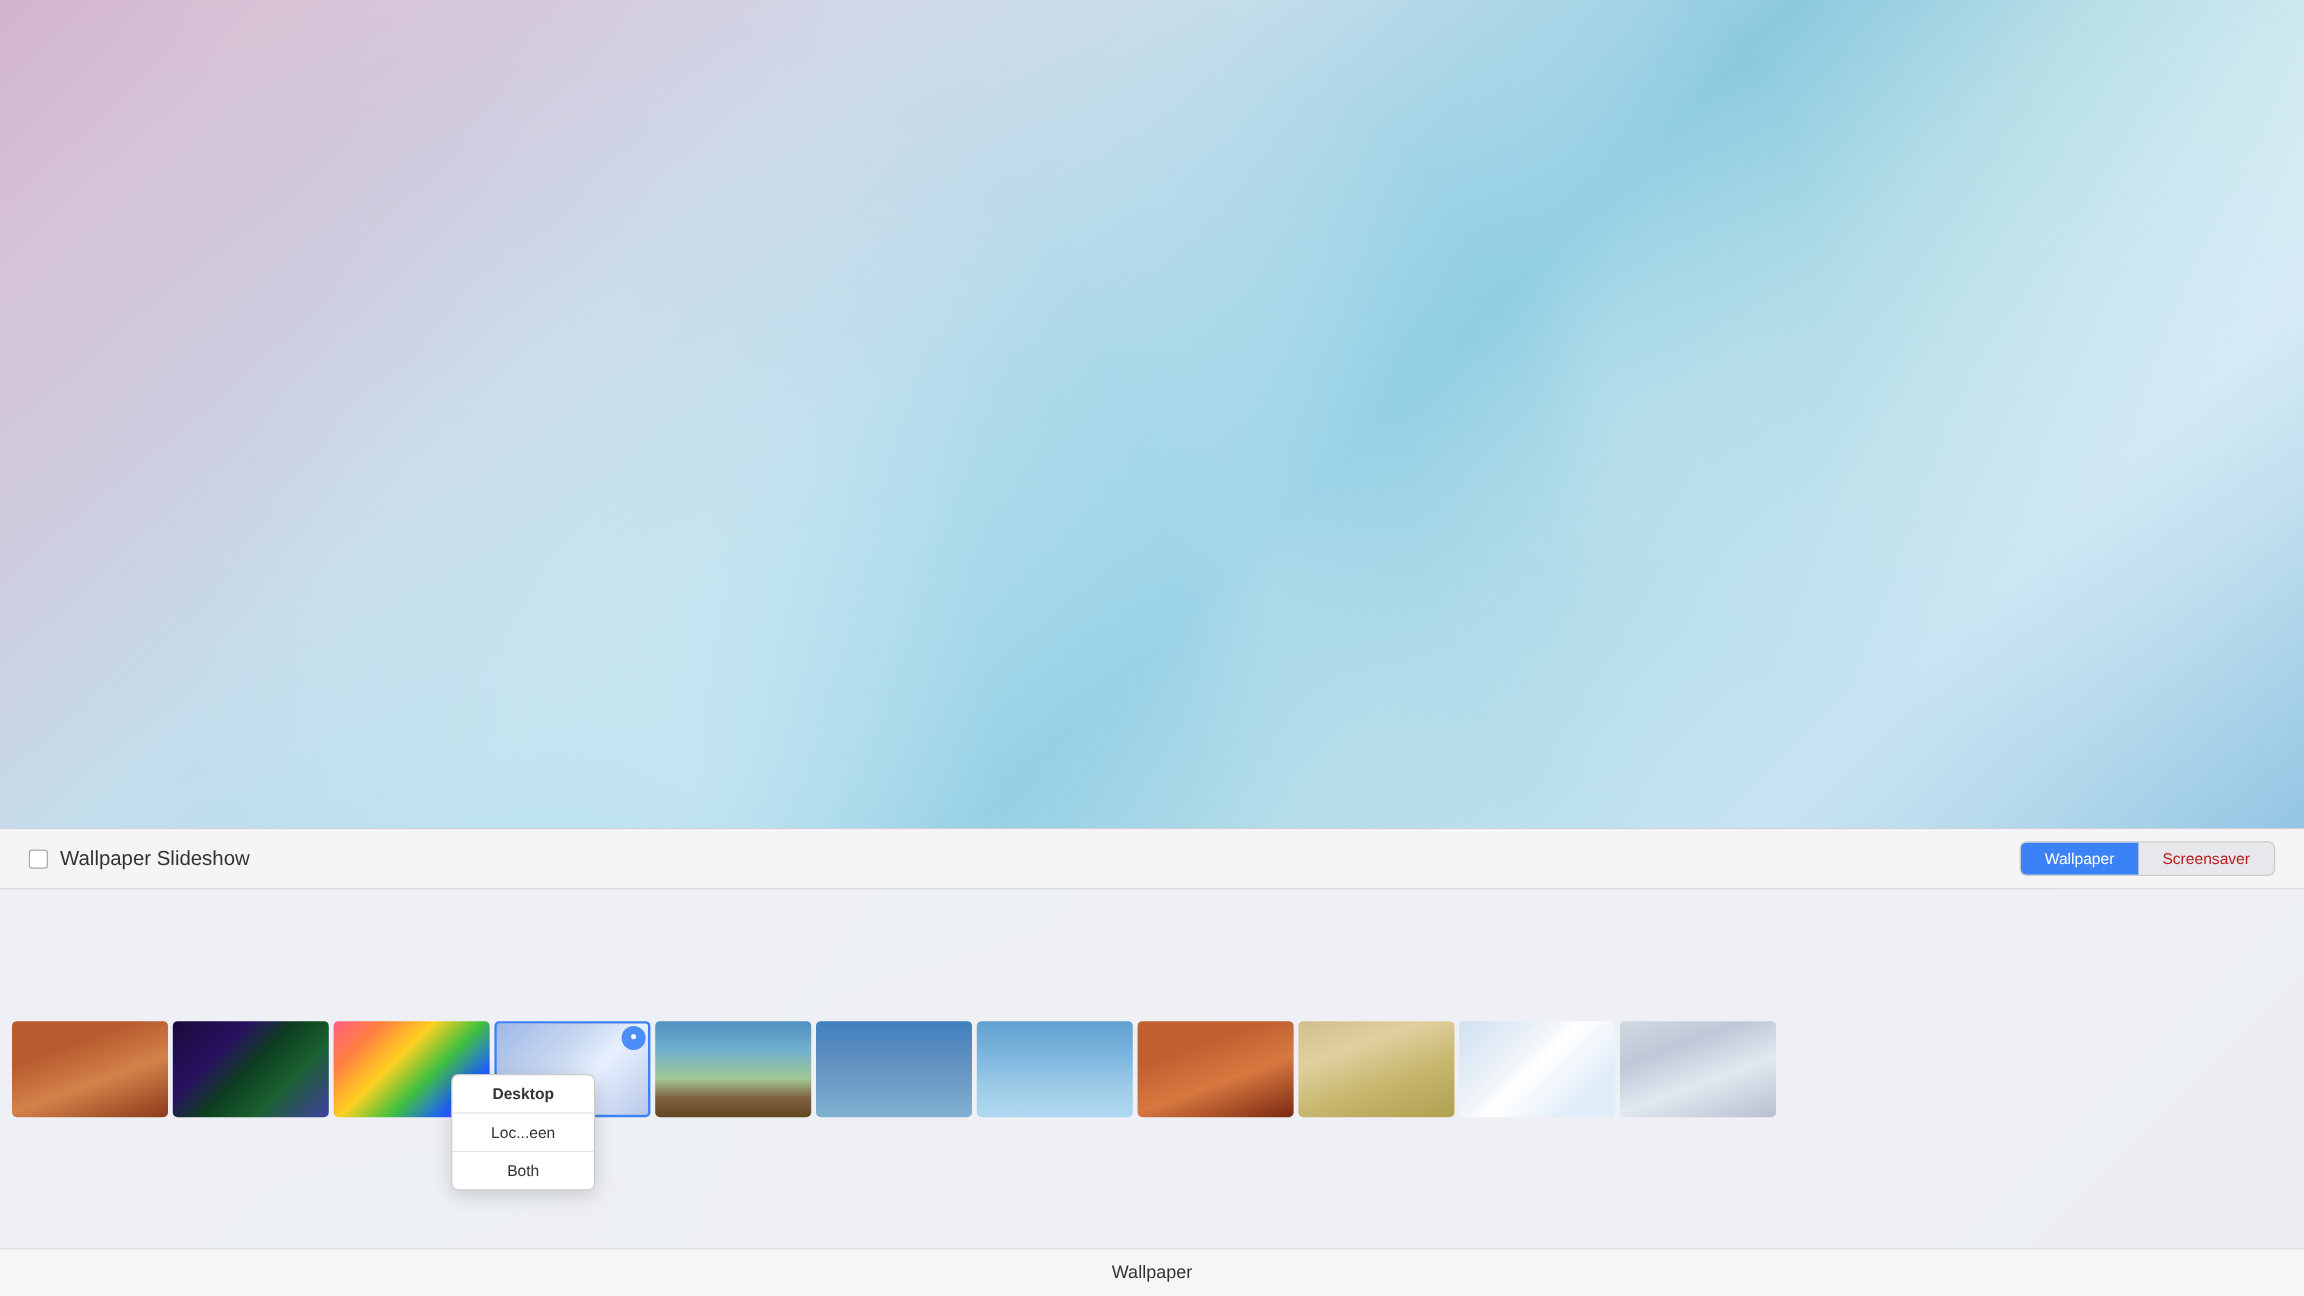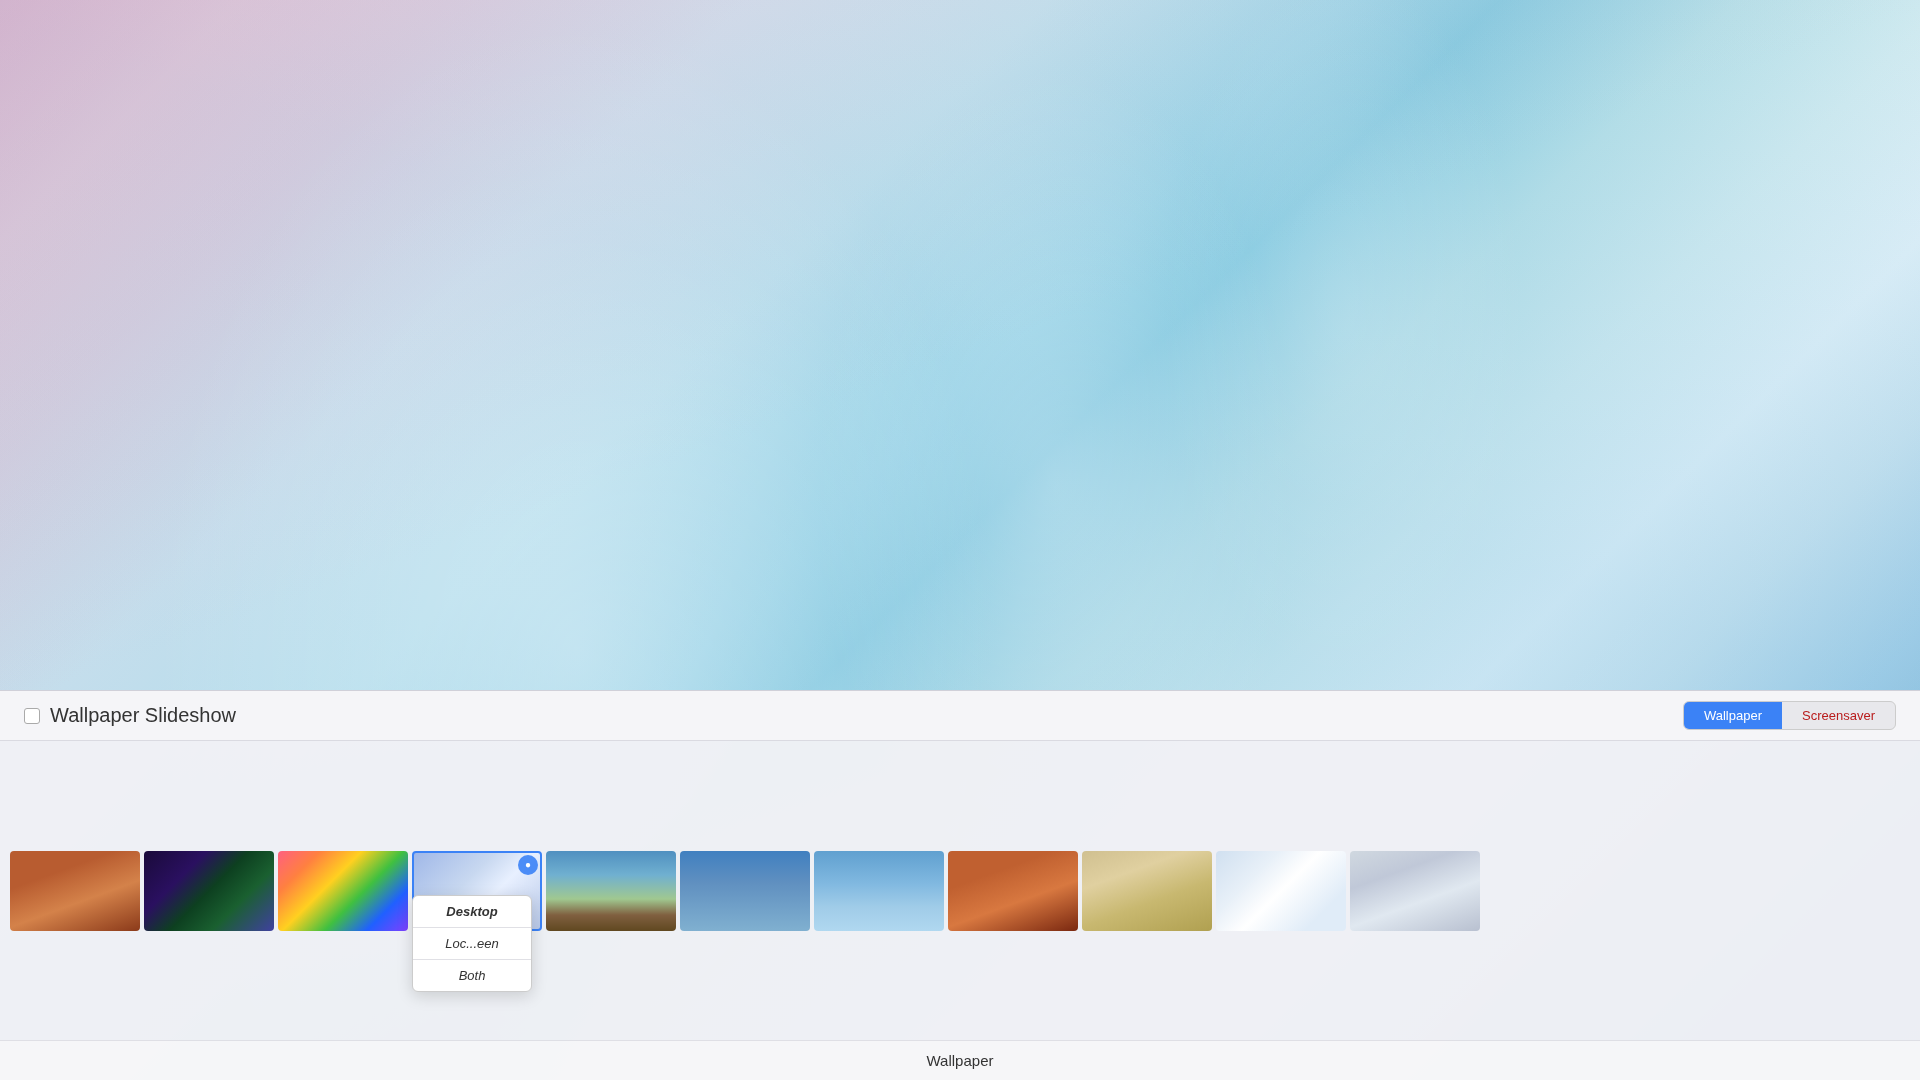--- a/index.html
+++ b/index.html
@@ -87,21 +87,21 @@
     #slideshow-checkbox {
       width: 16px;
       height: 16px;
       border: 1.5px solid #aaa;
       border-radius: 3px;
       background: white;
       flex-shrink: 0;
     }
 
     #slideshow-label {
-      font-size: 20px;
+      font-size: 17px;
       color: #333;
       font-weight: 400;
     }
 
     #tab-group {
       display: flex;
       border-radius: 6px;
       overflow: hidden;
       border: 1px solid #ccc;
       background: #e8e8ec;
@@ -144,29 +144,28 @@
       height: 80px;
       border-radius: 4px;
       overflow: hidden;
       display: block;
     }
 
     
     #location-dropdown {
       position: absolute;
       bottom: 88px;
-      left: 412px;
+      left: 376px;
       background: white;
       border: 1px solid #ccc;
       border-radius: 6px;
       box-shadow: 0 4px 16px rgba(0,0,0,0.15);
       z-index: 100;
       min-width: 120px;
       overflow: hidden;
-      font-style: italic;
     }
 
     .dropdown-item {
       padding: 8px 16px;
       font-size: 13px;
       color: #333;
       cursor: pointer;
       text-align: center;
     }
 

